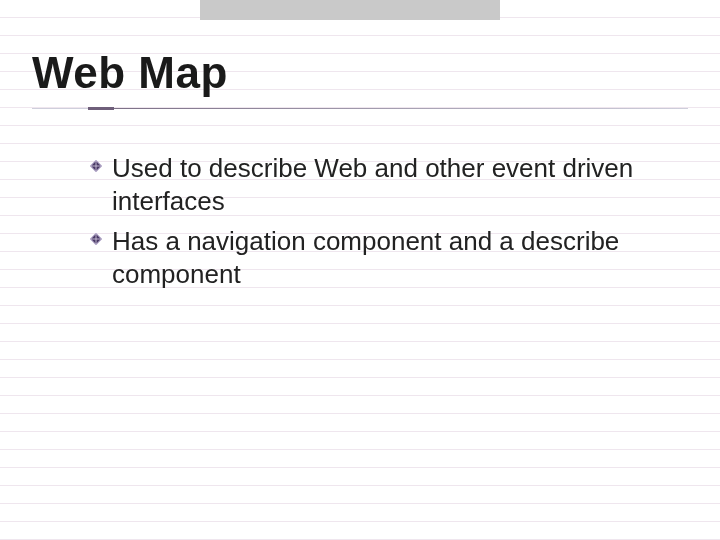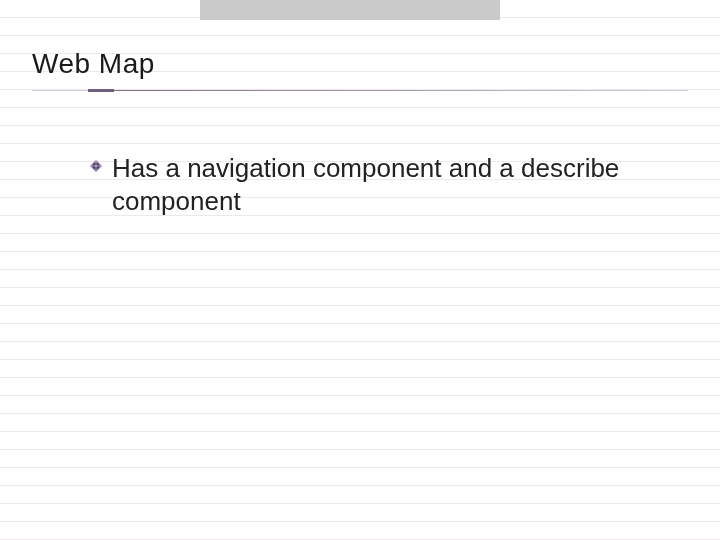--- a/index.html
+++ b/index.html
@@ -32,22 +32,22 @@
     height: 20px;
     background: #c9c9c9;
   }
   .title-wrap {
     position: absolute;
     top: 48px;
     left: 32px;
     right: 32px;
   }
   .title {
-    font-size: 28px;
-    font-weight: 400;
+    font-size: 44px;
+    font-weight: 700;
     color: #1a1a1a;
     letter-spacing: 0.5px;
     padding-bottom: 8px;
   }
   .title-rule {
     height: 1px;
     margin-top: 2px;
     background: linear-gradient(to right, #cfcfdc 0%, #cfcfdc 9%, #7a6e85 10%, #cfcfdc 100%);
     position: relative;
   }
@@ -98,16 +98,26 @@
 
   <div class="body">
     <div class="item">
       <span class="bullet">
         <svg width="12" height="12" viewBox="0 0 12 12">
           <rect x="2" y="2" width="8" height="8" transform="rotate(45 6 6)" fill="#4a3a66" stroke="#b9aecf" stroke-width="1"></rect>
           <line x1="6" y1="0.8" x2="6" y2="11.2" stroke="#d9d1e6" stroke-width="0.8"></line>
           <line x1="0.8" y1="6" x2="11.2" y2="6" stroke="#d9d1e6" stroke-width="0.8"></line>
         </svg>
       </span>
+      <span>Used to describe Web and other event driven interfaces</span>
+    </div>
+    <div class="item">
+      <span class="bullet">
+        <svg width="12" height="12" viewBox="0 0 12 12">
+          <rect x="2" y="2" width="8" height="8" transform="rotate(45 6 6)" fill="#4a3a66" stroke="#b9aecf" stroke-width="1"></rect>
+          <line x1="6" y1="0.8" x2="6" y2="11.2" stroke="#d9d1e6" stroke-width="0.8"></line>
+          <line x1="0.8" y1="6" x2="11.2" y2="6" stroke="#d9d1e6" stroke-width="0.8"></line>
+        </svg>
+      </span>
       <span>Has a navigation component and a describe component</span>
     </div>
   </div>
 </div>
 
 </body></html>

